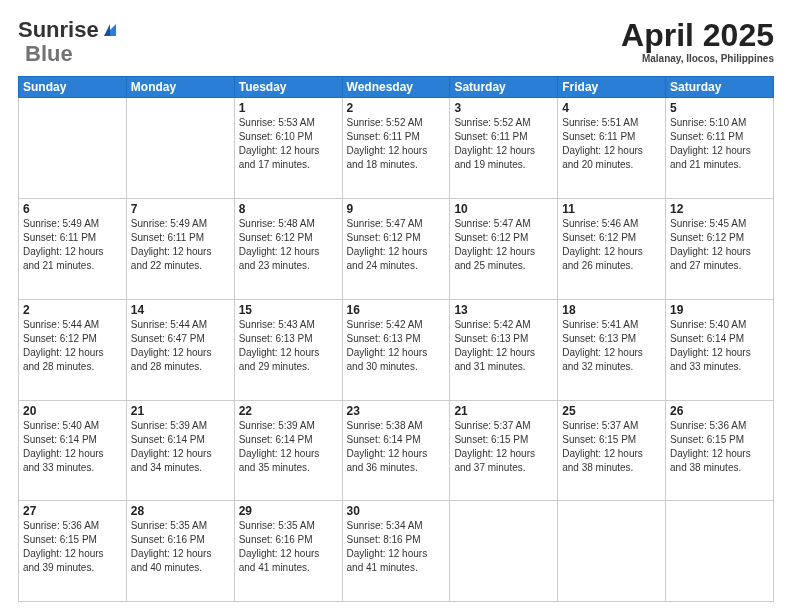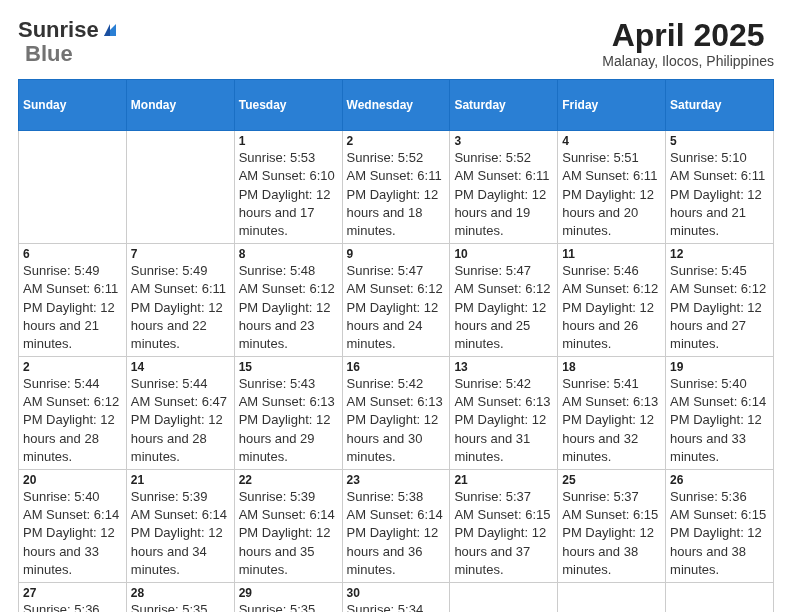--- a/index.html
+++ b/index.html
@@ -33,67 +33,67 @@
       line-height: 1.1;
     }
     .logo-text .general {
       color: #333;
     }
     .logo-text .blue {
       color: #737373;
       margin-left: 7px;
     }
     .title-block {
-      text-align: center;
+      text-align: right;
     }
     .title-block h1 {
       font-size: 32px;
       font-weight: bold;
       color: #222;
       line-height: 1.1;
     }
     .title-block h2 {
-      font-size: 14px;
-      font-weight: normal;
+      font-size: 10px;
+      font-weight: bold;
       color: #444;
     }
     .calendar {
       flex: 1;
       border: 1px solid #ccc;
       border-collapse: collapse;
       width: 100%;
       table-layout: fixed;
     }
     .calendar th {
       background: #2a7fd4;
       color: #fff;
       font-size: 12px;
       font-weight: bold;
-      padding: 18px 4px;
+      padding: 3px 4px;
       text-align: left;
       border: 1px solid #1a6fc4;
     }
     .calendar td {
       border: 1px solid #ccc;
       vertical-align: top;
       padding: 3px 4px;
       font-size: 9.5px;
       color: #333;
       width: calc(100% / 7);
       height: 88px;
     }
     .day-num {
       font-size: 12px;
       font-weight: bold;
       color: #222;
       display: block;
       margin-bottom: 1px;
     }
     .day-info {
-      font-size: 13px;
+      font-size: 10px;
       color: #333;
       line-height: 1.4;
     }
     .empty-cell {
       background: #fff;
     }
   </style>
 </head>
 <body>
 

